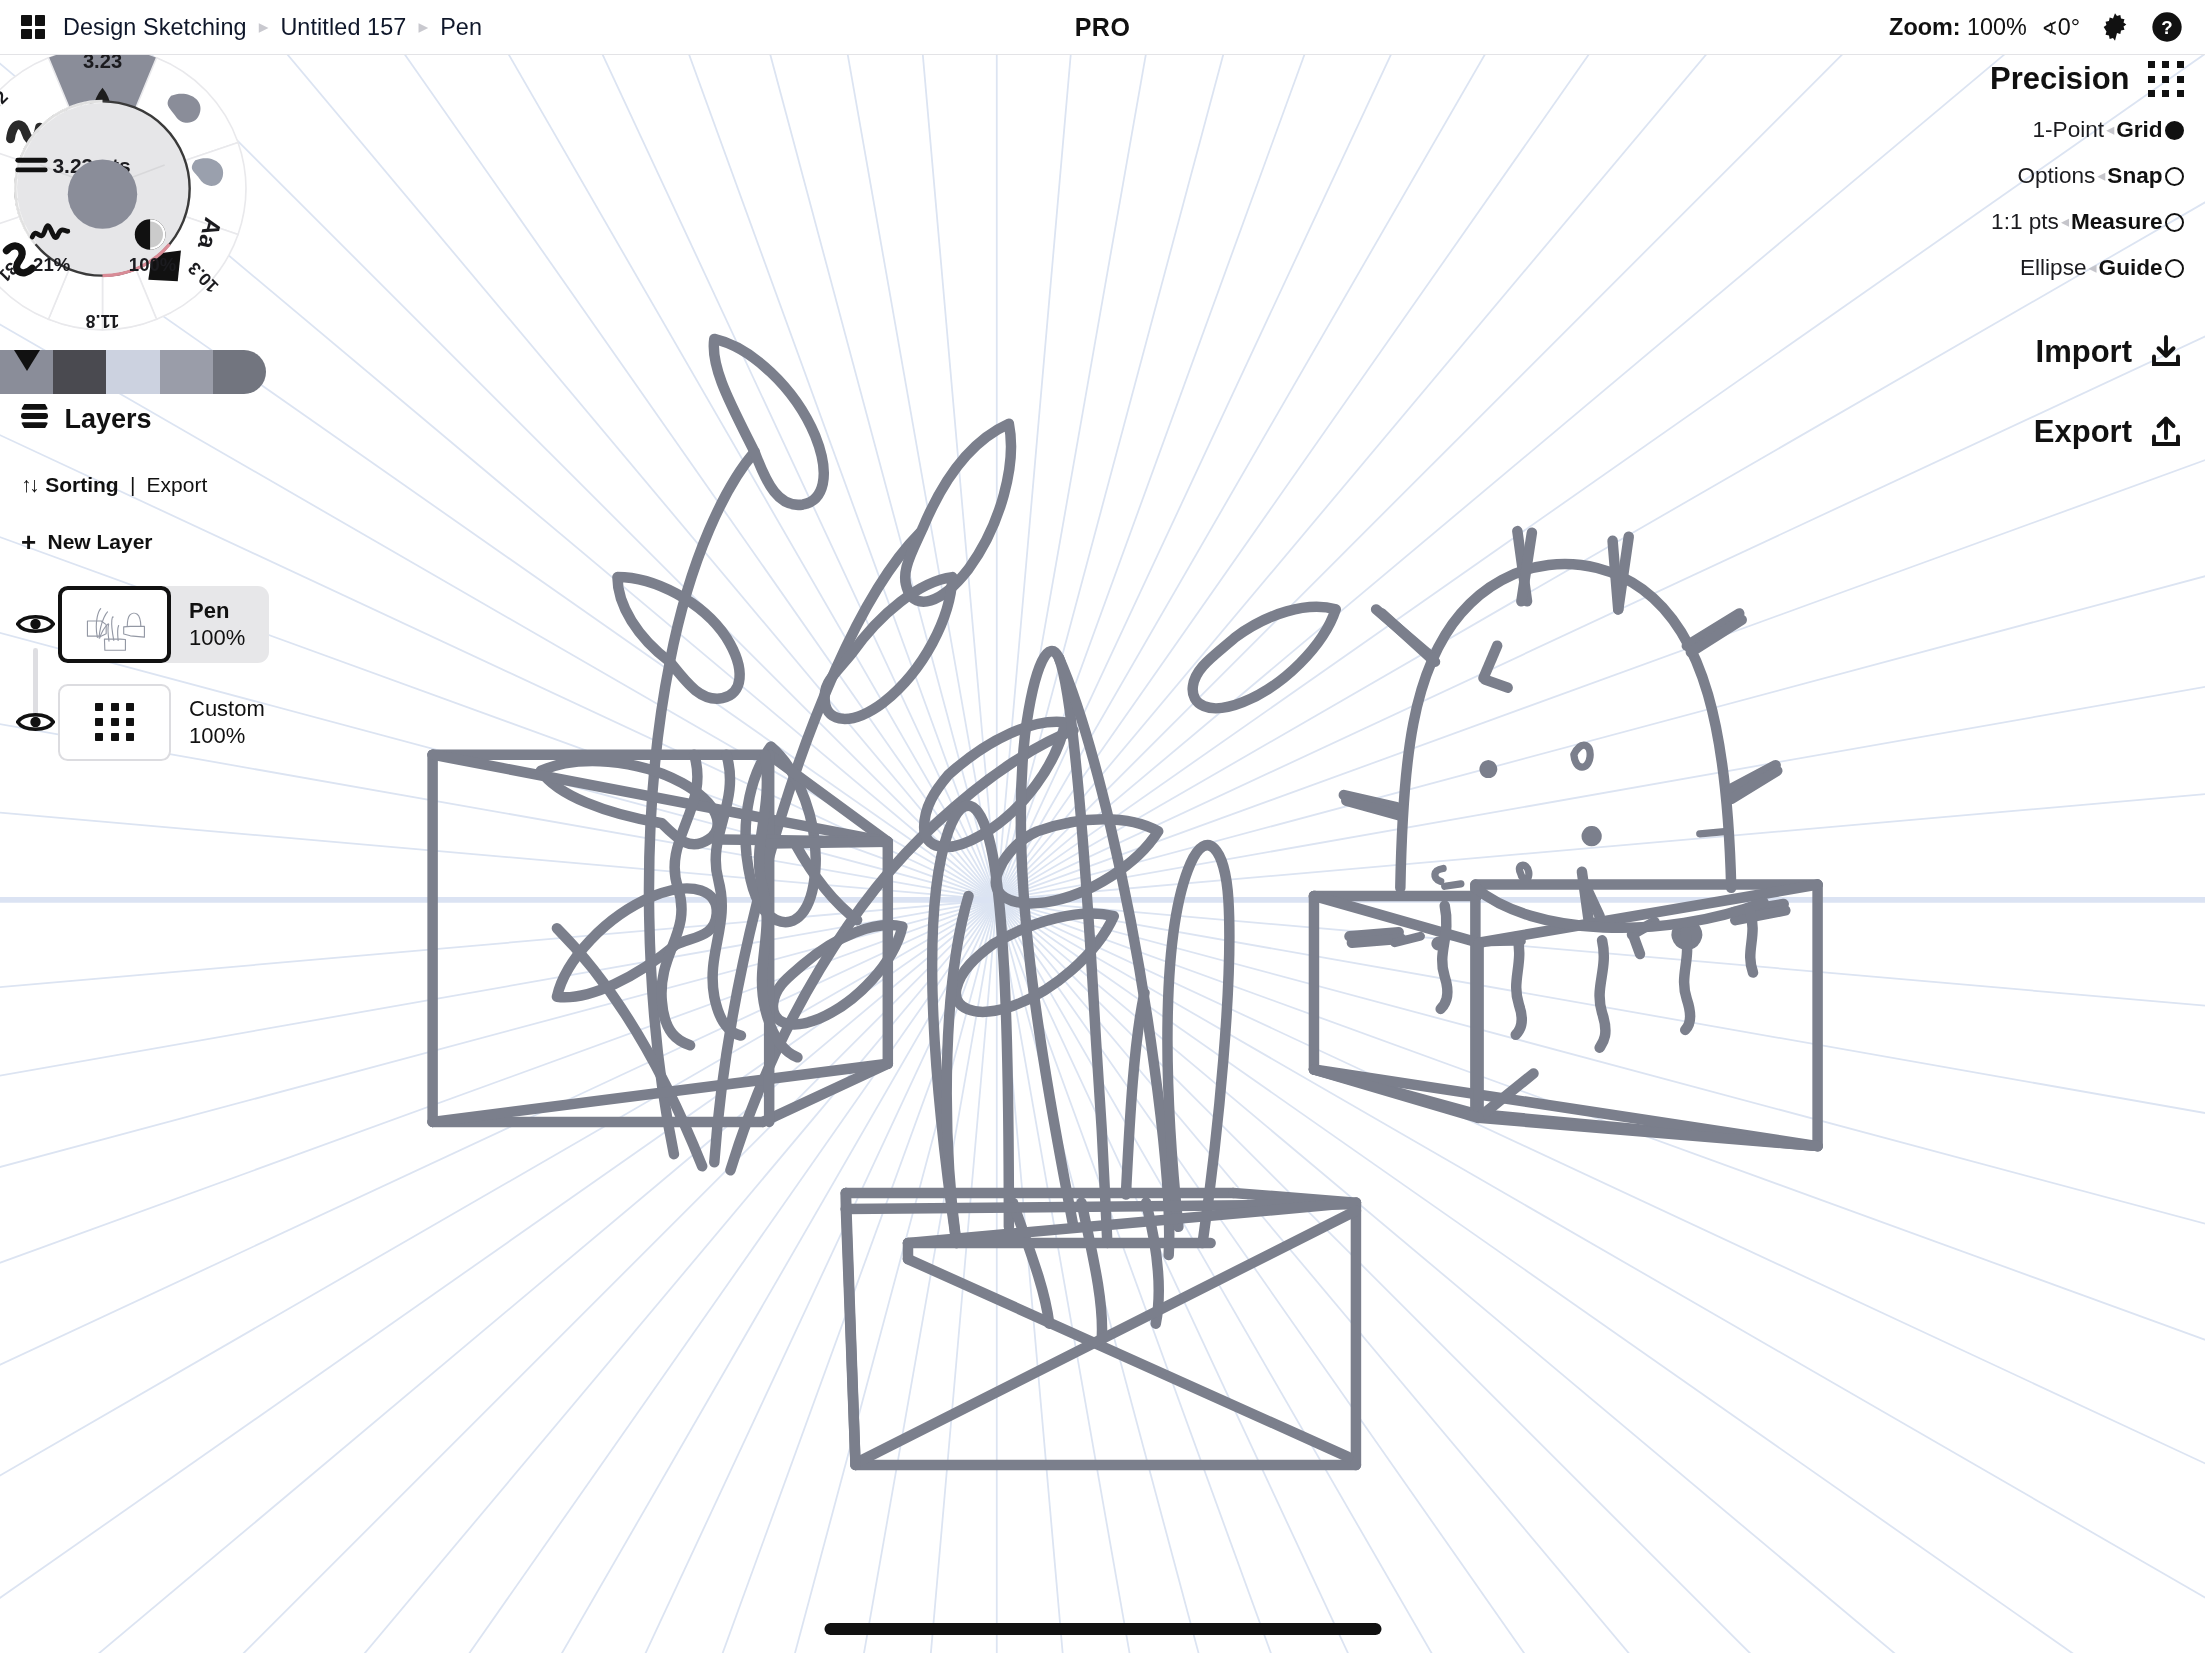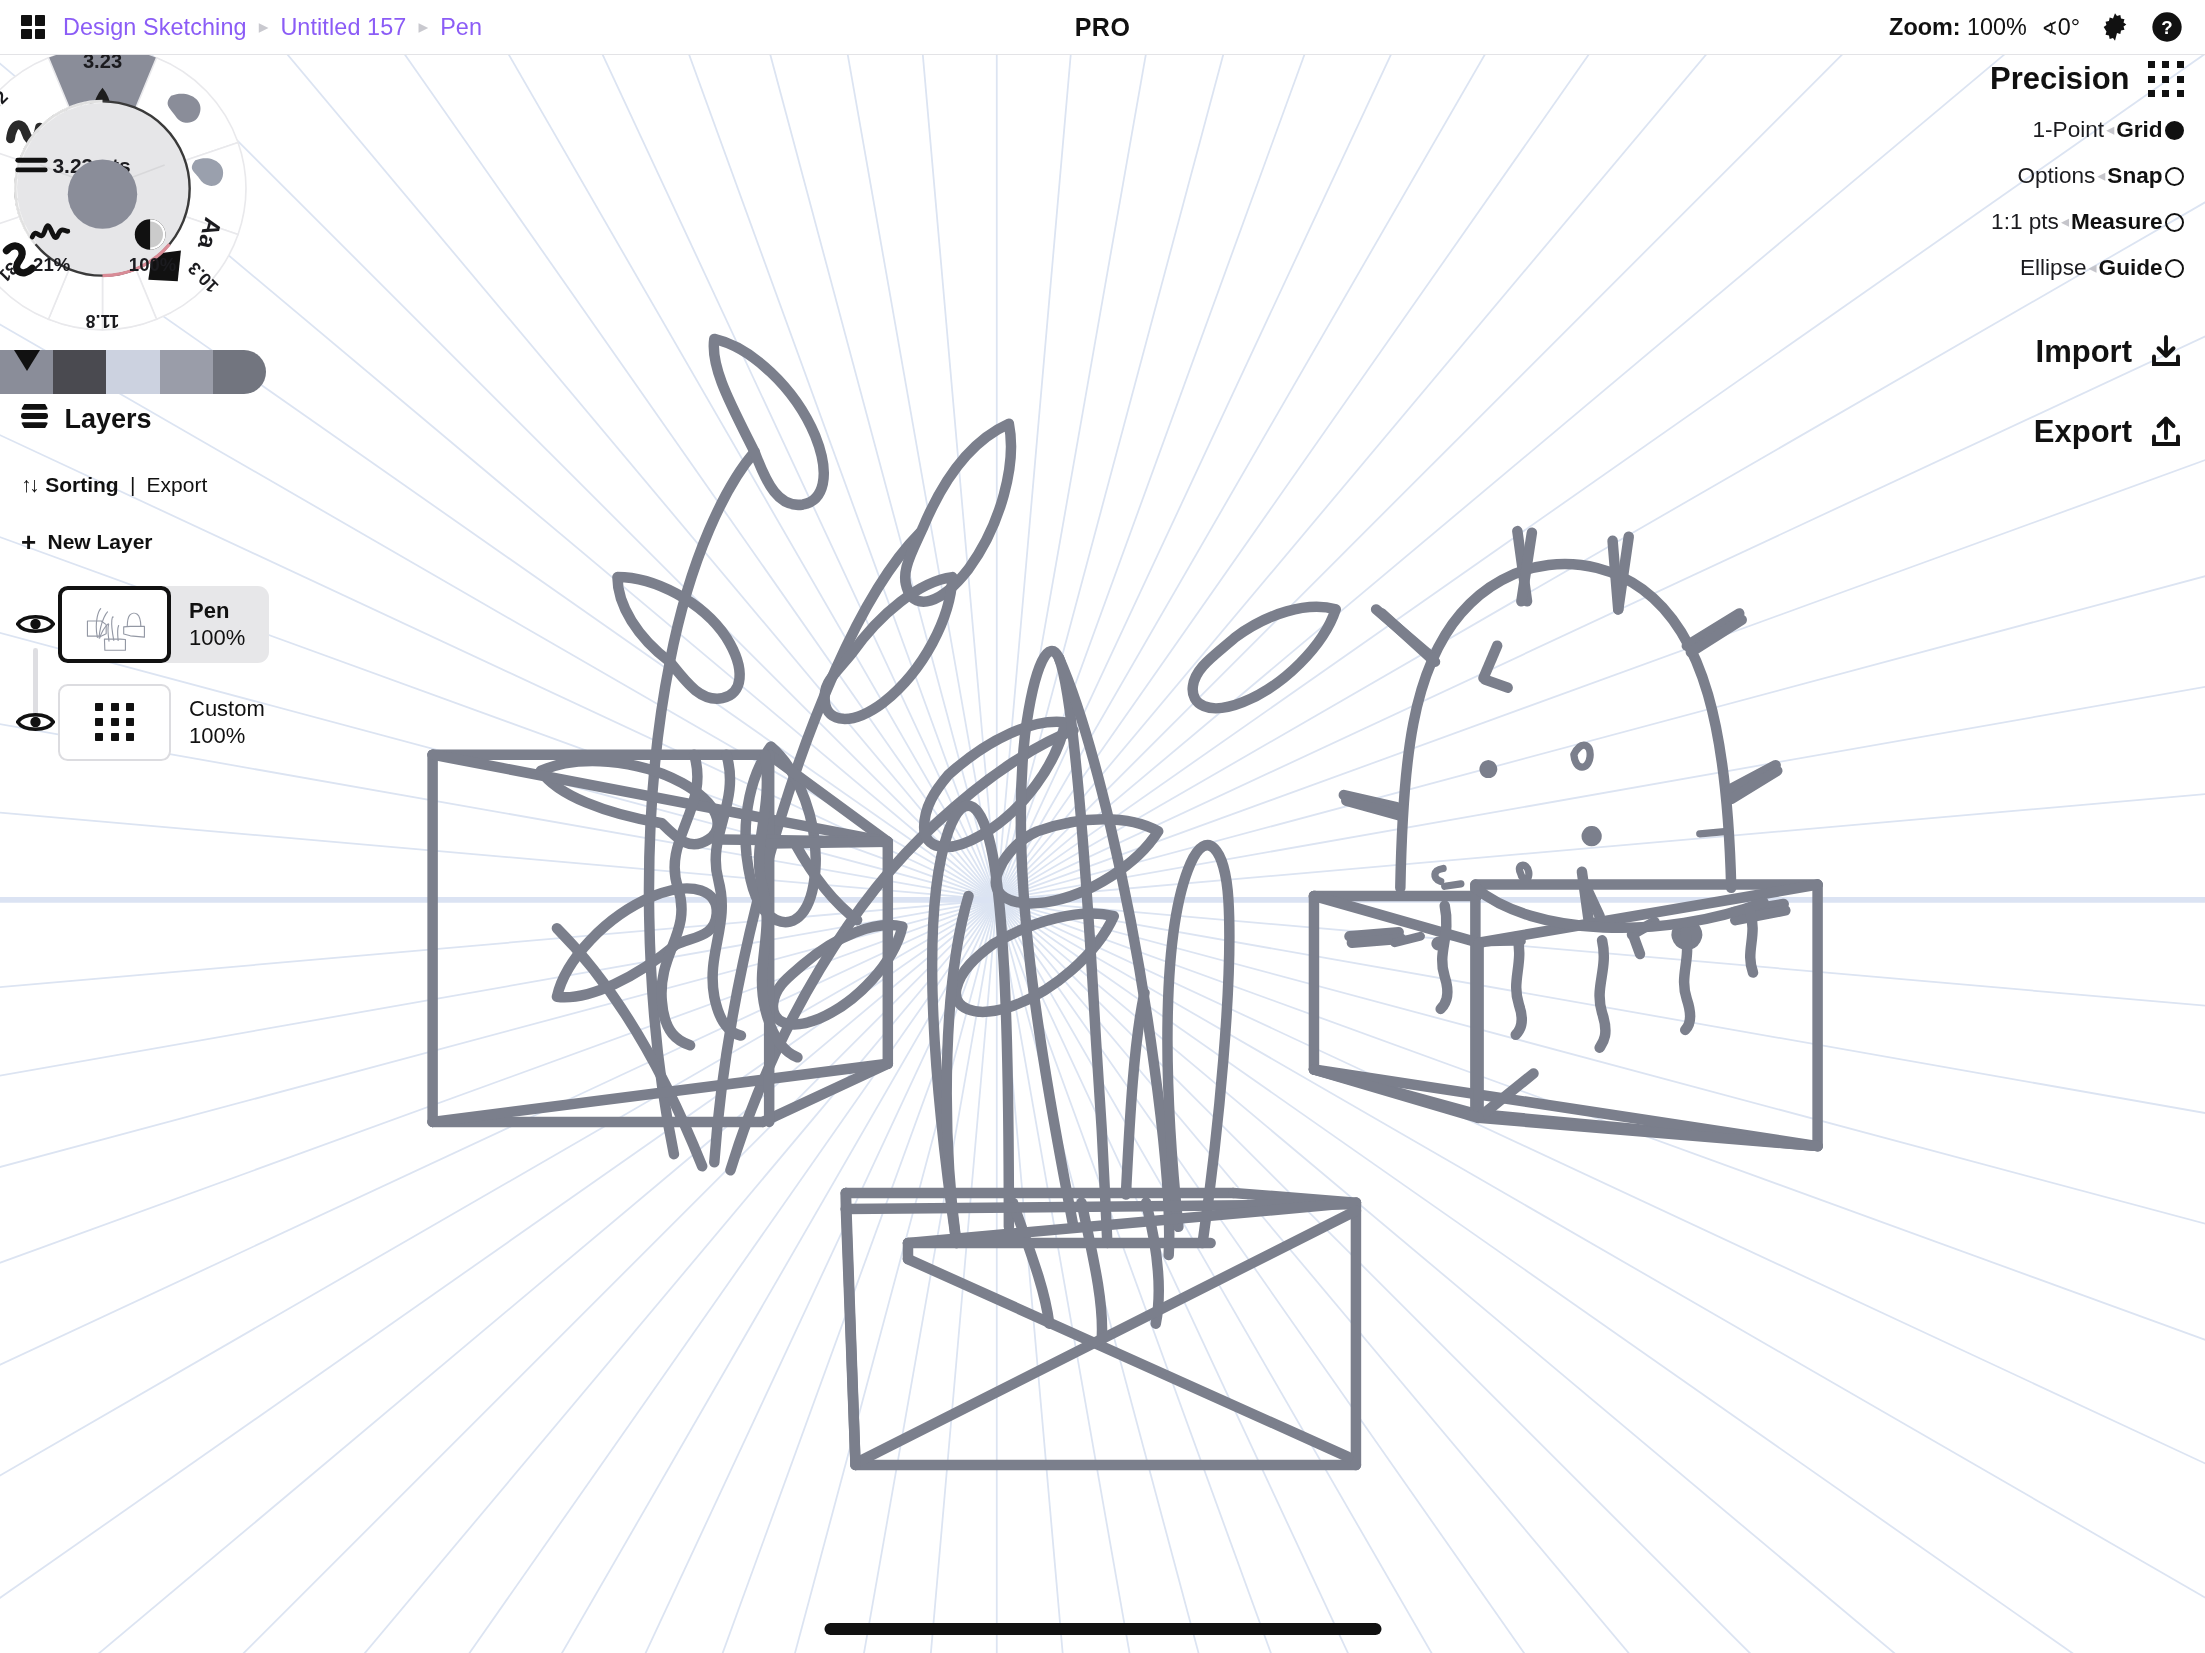--- a/index.html
+++ b/index.html
@@ -26,21 +26,21 @@
     position: absolute; left: 0; top: 0; width: 2205px; height: 55px;
     background: #ffffff;
     border-bottom: 0.8px solid #e3e3e6;
     z-index: 40;
     display: flex; align-items: center;
   }
   .grid4-icon { width: 24px; height: 24px; display: grid; grid-template-columns: 10.5px 10.5px;
                 grid-template-rows: 10.5px 10.5px; gap: 3.2px; margin-left: 21px; flex: 0 0 auto; }
   .grid4-icon i { background: #111; border-radius: 0.8px; display: block; }
   .breadcrumb { display: flex; align-items: center; margin-left: 18px; }
-  .bc-item { font-size: 23.4px; color: #8b5cf6; letter-spacing: 0.1px; }
+  .bc-item { font-size: 23.4px; color: #0f172a; letter-spacing: 0.1px; }
   .bc-sep { margin: 0 12px; color: #c9c9cf; font-size: 19.4px; line-height: 1; }
   .pro-label { position: absolute; left: 50%; transform: translateX(-50%);
                font-size: 25px; font-weight: 700; color: #111; letter-spacing: 0.5px; }
   .top-right { position: absolute; right: 21px; display: flex; align-items: center; gap: 18px; }
   .zoom-block { font-size: 23.4px; color: #111; white-space: nowrap; margin-left: 18px; }
   .zoom-block b { font-weight: 700; }
   .angle-glyph { font-size: 19.4px; color:#111; margin-left:8px; }
   .icon-btn { width: 34px; height: 34px; display: flex; align-items: center; justify-content: center; }
 
   

